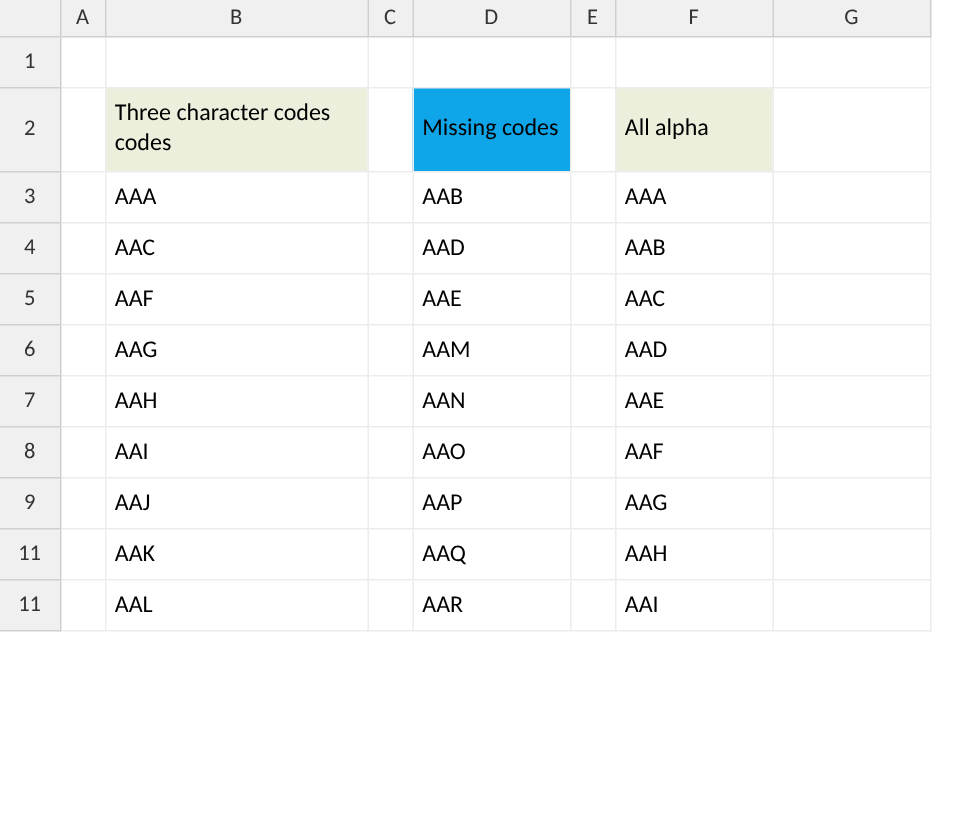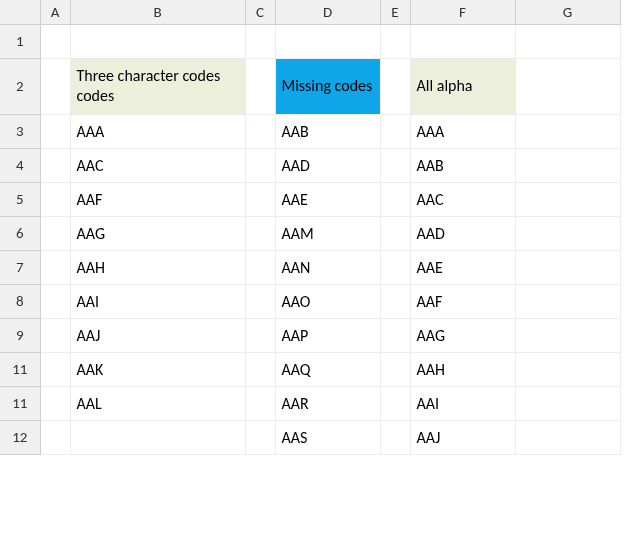--- a/index.html
+++ b/index.html
@@ -212,26 +212,16 @@
     <th class="rowhdr">11</th>
     <td class="cell"></td>
     <td class="cell boxed">AAL</td>
     <td class="cell"></td>
     <td class="cell boxed">AAR</td>
     <td class="cell"></td>
     <td class="cell boxed">AAI</td>
     <td class="cell"></td>
   </tr>
 
-  <tr class="row">
-    <th class="rowhdr">12</th>
-    <td class="cell"></td>
-    <td class="cell"></td>
-    <td class="cell"></td>
-    <td class="cell boxed">AAS</td>
-    <td class="cell"></td>
-    <td class="cell boxed">AAJ</td>
-    <td class="cell"></td>
-  </tr>
 
 
 </tbody>
   </table>
 
 </body></html>

